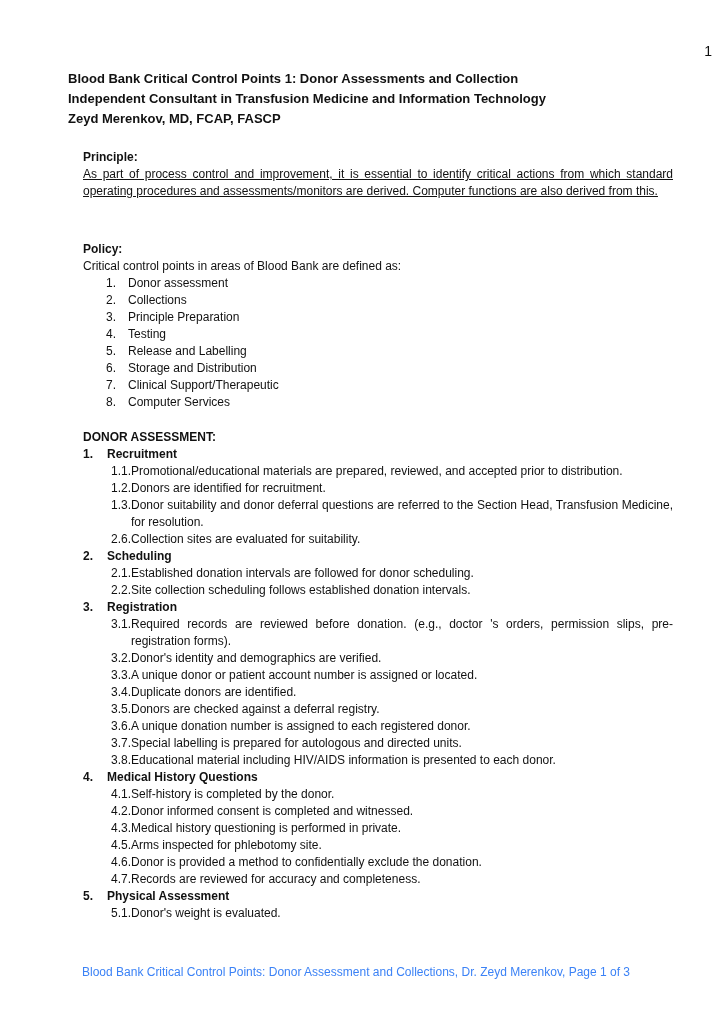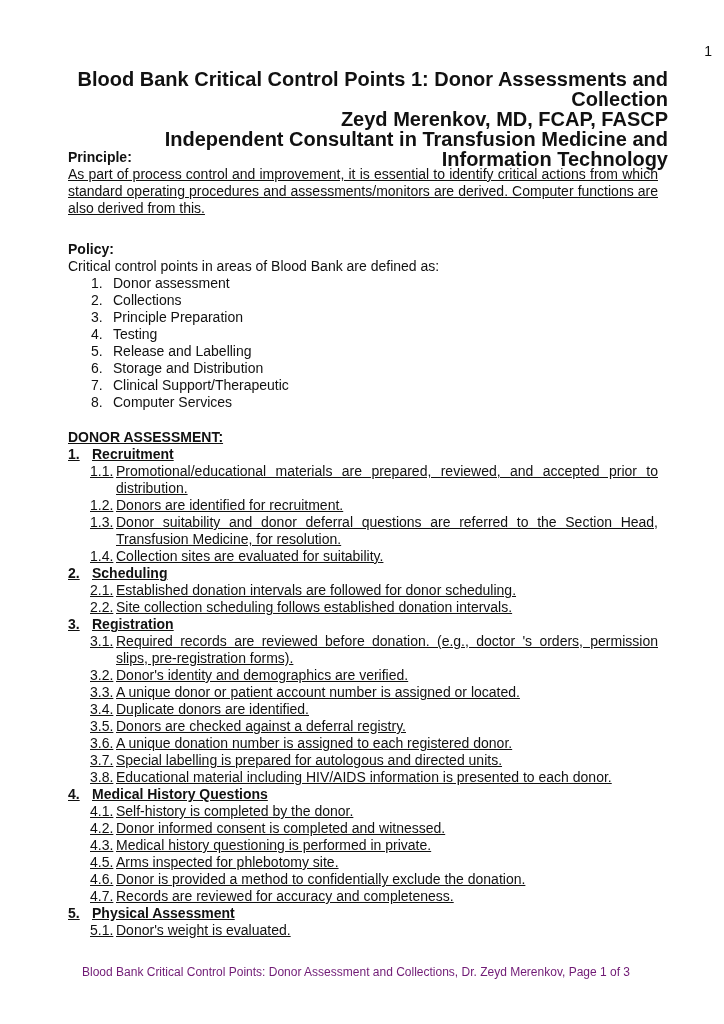--- a/index.html
+++ b/index.html
@@ -1,42 +1,42 @@
 <!DOCTYPE html>
 <html><head>
   <meta charset="utf-8">
   <style>
     html, body { margin: 0; padding: 0; background: #ffffff; }
     body { width: 724px; height: 1024px; position: relative; overflow: hidden;
       font-family: "Liberation Sans", sans-serif; color: #111111; }
     .pagenum { position: absolute; top: 43px; right: 12px; font-size: 14px; }
-    .title { position: absolute; left: 68px; top: 69px; width: 600px; font-weight: bold; font-size: 20px; line-height: 20px; text-align: right; }
-    .section { position: absolute; left: 68px; width: 590px; font-size: 14px; line-height: 17px; }
+    .title { position: absolute; left: 68px; top: 69px; width: 600px; font-weight: bold; font-size: 13px; line-height: 20px; }
+    .section { position: absolute; left: 83px; width: 590px; font-size: 12px; line-height: 17px; }
     .heading { font-weight: bold; }
     .para { text-align: justify; text-decoration: underline; }
     .policy-list { margin: 0; padding: 0; list-style: none; }
     .policy-list li { display: flex; }
     .policy-list .num { width: 45px; text-align: right; padding-right: 0; }
     .policy-list .num span { display: inline-block; width: 22px; text-align: left; }
     .lvl1 { display: flex; font-weight: bold; }
     .lvl1 .n { width: 24px; }
     .lvl2 { display: flex; padding-left: 22px; }
-    .lvl2 .n { width: 26px; flex: 0 0 26px; }
+    .lvl2 .n { width: 26px; flex: 0 0 26px; text-align: right; }
     .lvl2 .t { flex: 1; text-align: justify; }
-    .footer { position: absolute; left: 82px; top: 965px; font-size: 12px; color: #701a75; }
+    .footer { position: absolute; left: 82px; top: 965px; font-size: 12px; color: #3b82f6; }
   </style>
 </head>
 <body>
 
 <div class="pagenum">1</div>
 
 <div class="title">
   <div>Blood Bank Critical Control Points 1:  Donor Assessments and Collection</div>
+  <div>Independent Consultant in Transfusion Medicine and Information Technology</div>
   <div>Zeyd Merenkov, MD, FCAP, FASCP</div>
-  <div>Independent Consultant in Transfusion Medicine and Information Technology</div>
 </div>
 
 <div class="section" style="top:149px;">
   <div class="heading">Principle:</div>
   <div class="para">As part of process control and improvement, it is essential to identify critical actions from which standard operating procedures and assessments/monitors are derived.  Computer functions are also derived from this.</div>
 </div>
 
 <div class="section" style="top:241px;">
   <div class="heading">Policy:</div>
   <div>Critical control points in areas of Blood Bank are defined as:</div>
@@ -69,41 +69,41 @@
         <span class="num"><span>7.</span></span>
         <span>Clinical Support/Therapeutic</span>
       </li>
       <li>
         <span class="num"><span>8.</span></span>
         <span>Computer Services</span>
       </li>
     </ul>
 </div>
 
-<div class="section" style="top:429px;text-decoration:underline;">
+<div class="section" style="top:429px;">
   <div class="heading">DONOR ASSESSMENT:</div>
   <div id="da-sections">
       <div class="lvl1">
         <span class="n">1.</span>
         <span>Recruitment</span>
       </div>
       <div class="lvl2">
         <span class="n">1.1.</span>
         <span class="t">Promotional/educational materials are prepared, reviewed, and accepted prior to distribution.</span>
       </div>
       <div class="lvl2">
         <span class="n">1.2.</span>
         <span class="t">Donors are identified for recruitment.</span>
       </div>
       <div class="lvl2">
         <span class="n">1.3.</span>
         <span class="t">Donor suitability and donor deferral questions are referred to the Section Head, Transfusion Medicine, for resolution.</span>
       </div>
       <div class="lvl2">
-        <span class="n">1.4.</span>
+        <span class="n">2.6.</span>
         <span class="t">Collection sites are evaluated for suitability.</span>
       </div>
       <div class="lvl1">
         <span class="n">2.</span>
         <span>Scheduling</span>
       </div>
       <div class="lvl2">
         <span class="n">2.1.</span>
         <span class="t">Established donation intervals are followed for donor scheduling.</span>
       </div>

